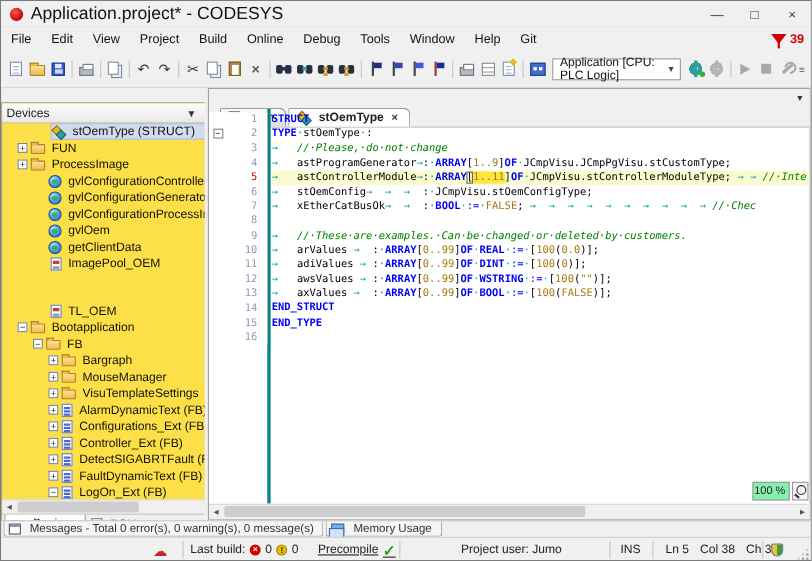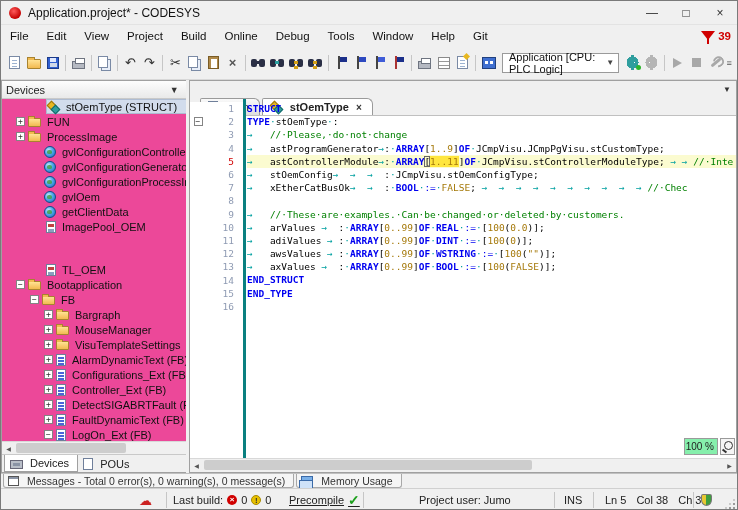--- a/index.html
+++ b/index.html
@@ -2,21 +2,21 @@
 <html><head>
 <meta charset="utf-8">
 <style>
   html,body{margin:0;padding:0;background:#cfcfcf;font-family:"Liberation Sans",sans-serif;}
   *{box-sizing:border-box;}
   .window{position:relative;width:738px;height:510px;background:#f0f0f0;border:1px solid #7a7a7a;overflow:hidden;font-size:11px;color:#1a1a1a;}
 
   
   .titlebar{position:absolute;left:0;top:0;right:0;height:24px;background:#f0f0f0;display:flex;align-items:center;border-bottom:1px solid #e3e3e3;}
   .app-logo{width:12px;height:12px;border-radius:50%;background:radial-gradient(circle at 40% 35%,#ff5a5a,#c40000 70%);margin:0 7px 0 8px;flex:none;}
-  .title-text{font-size:12px;color:#111;}
+  .title-text{font-size:16px;color:#111;}
   .win-controls{margin-left:auto;display:flex;height:100%;}
   .win-btn{width:34px;height:100%;display:flex;align-items:center;justify-content:center;font-size:12px;color:#333;}
 
   
   .menubar{position:absolute;left:0;top:24px;right:0;height:21px;display:flex;align-items:center;background:#f0f0f0;}
   .mitem{padding:3px 9px;font-size:11.5px;color:#111;}
   .menu-right{margin-left:auto;display:flex;align-items:center;padding-right:6px;gap:3px;}
   .funnel{width:0;height:0;border-left:7px solid transparent;border-right:7px solid transparent;border-top:9px solid #d00000;position:relative;}
   .funnel::after{content:"";position:absolute;left:-1px;top:-3px;width:2px;height:7px;background:#d00000;}
   .notif-count{color:#d00000;font-weight:bold;font-size:11.5px;}
@@ -64,21 +64,21 @@
   .sh-wrench{width:12px;height:3px;background:#a8a8a8;transform:rotate(-40deg);border-radius:2px;}
   .sh-wrench::after{content:"";position:absolute;right:-2px;top:-3px;width:7px;height:7px;border:2px solid #a8a8a8;border-radius:50%;border-left-color:transparent;}
   .app-combo{display:flex;align-items:center;height:20px;background:#fff;border:1px solid #9a9a9a;margin:0 4px;padding:0 4px 0 6px;font-size:11px;color:#111;}
   .app-combo .dd{margin-left:8px;font-size:8px;color:#444;}
   .overflow-btn{margin-left:auto;width:12px;height:18px;display:flex;align-items:center;justify-content:center;font-size:9px;color:#555;}
 
   
   .main{position:absolute;left:0;top:79px;right:0;height:393px;}
 
   
-  .devpanel{position:absolute;left:0;top:0;width:211px;height:393px;background:#ec4899;border:1px solid #a0a0a0;}
+  .devpanel{position:absolute;left:0;top:13px;width:211px;height:393px;background:#fde047;border:1px solid #a0a0a0;}
   .devheader{position:absolute;left:0;top:0;right:0;height:18px;background:linear-gradient(#fdfdfd,#e9e9e9);border-bottom:1px solid #c9c9c9;display:flex;align-items:center;padding:0 4px;}
   .devheader .htitle{font-size:11px;color:#222;}
   .hicons{margin-left:auto;display:flex;align-items:center;gap:7px;}
   .hico{font-size:9px;color:#333;}
   .pin{display:inline-block;position:relative;width:8px;height:10px;}
   .pin::before{content:"";position:absolute;left:1px;top:0;width:6px;height:2px;background:#333;}
   .pin::after{content:"";position:absolute;left:3px;top:2px;width:2px;height:7px;background:#333;}
   .tree{position:absolute;left:0;top:18px;right:13px;bottom:31px;overflow:hidden;}
   .trow{height:15px;display:flex;align-items:center;white-space:nowrap;}
   .exp{width:9px;height:9px;border:1px solid #848484;background:#fff;flex:none;display:inline-flex;align-items:center;justify-content:center;font-size:8px;line-height:7px;color:#333;margin-right:3px;font-family:"DejaVu Sans Mono",monospace;}
@@ -136,21 +136,21 @@
   .gutter{position:absolute;left:0;top:3px;width:53px;background:#fff;z-index:2;}
   .grow{height:13.2px;display:flex;align-items:center;}
   .gfold{width:16px;flex:none;display:flex;align-items:center;justify-content:center;}
   .foldbox{width:9px;height:9px;border:1px solid #848484;background:#fff;display:flex;align-items:center;justify-content:center;font-size:8px;line-height:7px;color:#333;font-family:"DejaVu Sans Mono",monospace;}
   .gnum{flex:1;text-align:right;padding-right:9px;font-family:"DejaVu Sans Mono",monospace;font-size:9.5px;color:#8f9bb3;}
   .grow.cur .gnum{color:#d00000;}
   .codelines{position:absolute;left:0;top:3px;right:0;padding-left:57px;z-index:1;}
   .cline{height:13.2px;line-height:13.2px;white-space:pre;font-family:"DejaVu Sans Mono",monospace;font-size:9.5px;color:#000;}
   .cline.cur{background:#fbfbd0;}
   .tok-k{color:#0000f0;font-weight:bold;}
-  .tok-c{color:#008000;}
+  .tok-c{color:#008000;font-style:italic;}
   .tok-w{color:#00a0a0;}
   .tok-n{color:#a5790a;}
   .tok-op{color:#0000f0;}
   .tok-t{color:#000;}
   .tok-hl{background:#ffe63e;color:#a5790a;}
   .tok-br{outline:1px solid #666;outline-offset:-1px;}
 
   .zoombox{position:absolute;right:18px;bottom:17px;width:34px;height:17px;background:#86efac;border:1px solid #9a9a9a;display:flex;align-items:center;justify-content:flex-end;padding-right:3px;font-size:10px;color:#222;z-index:3;}
   .magbtn{position:absolute;right:1px;bottom:17px;width:15px;height:17px;border:1px solid #9a9a9a;background:#f5f5f5;z-index:3;}
   .magbtn::before{content:"";position:absolute;left:3px;top:2px;width:7px;height:7px;border:1.5px solid #333;border-radius:50%;}

